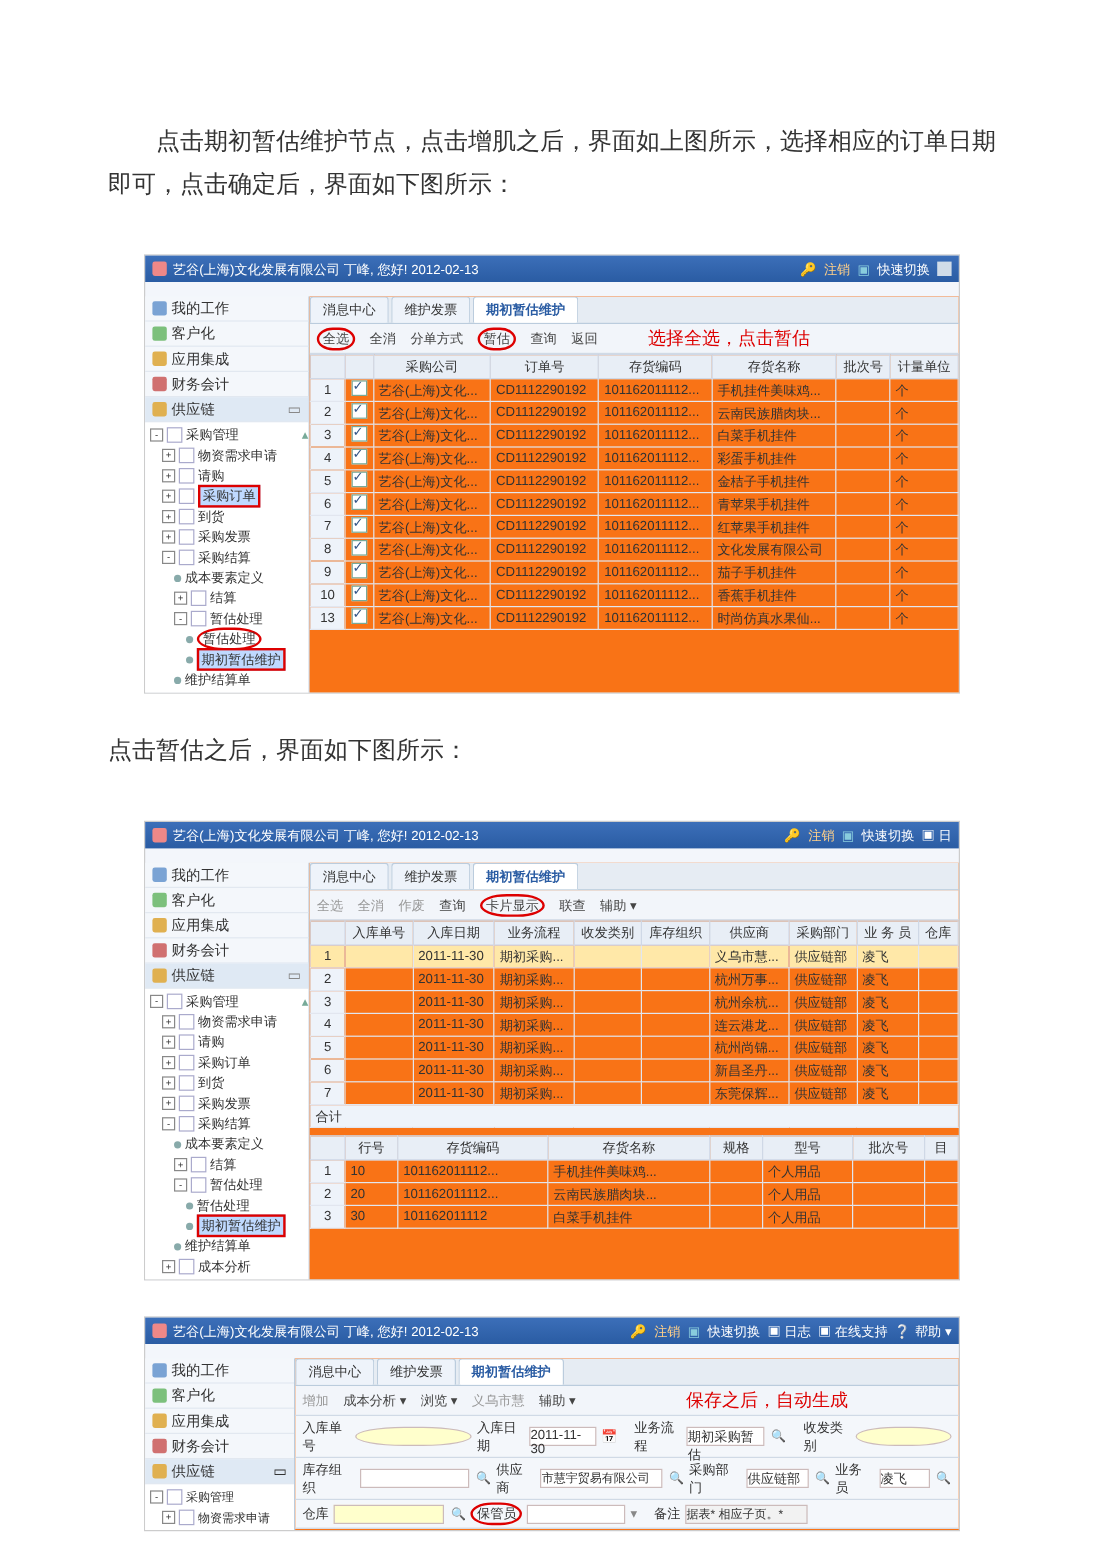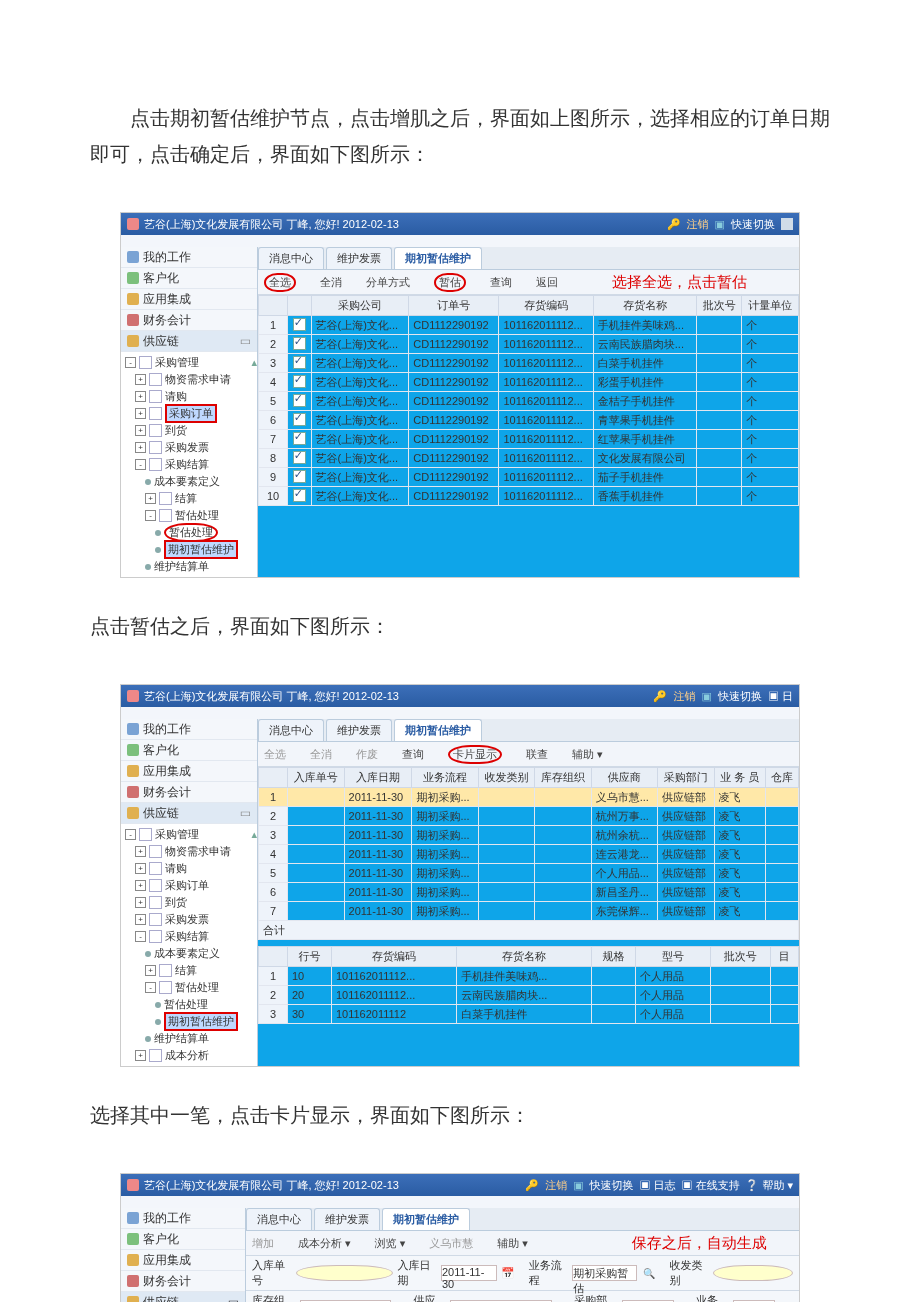--- a/index.html
+++ b/index.html
@@ -85,21 +85,21 @@
     display:inline-block;
     padding:0 3px;
   }
   .red-box {
     border:2px solid #d00;
     display:inline-block;
     padding:0 2px;
   }
   .main {
     flex:1;
-    background:#0ea5e9;
+    background:#f97316;
     overflow:hidden;
   }
   .tabs {
     display:flex;
     height:22px;
     background:#e6ecf3;
     border-bottom:1px solid #bcd;
     align-items:flex-end;
   }
   .tab {
@@ -112,21 +112,21 @@
     font-size:11px;
   }
   .tab.active {
     background:#fff;
     color:#2a5ca3;
     font-weight:bold;
   }
   .toolbar {
     display:flex;
     align-items:center;
-    gap:24px;
+    gap:12px;
     padding:3px 6px;
     background:#f2f5fa;
     border-bottom:1px solid #d0dae6;
     font-size:11px;
     color:#444;
     height:18px;
   }
   .toolbar .grey { color:#999;}
   .red-annot {
     color:#d00;
@@ -399,20 +399,30 @@
                 <td></td>
                 <td>个</td>
               </tr>
               <tr>
                 <td class="rownum">10</td>
                 <td style="text-align:center"><span class="chk"></span></td>
                 <td>艺谷(上海)文化...</td>
                 <td>CD1112290192</td>
                 <td>101162011112...</td>
                 <td>香蕉手机挂件</td>
+                <td></td>
+                <td>个</td>
+              </tr>
+              <tr>
+                <td class="rownum">13</td>
+                <td style="text-align:center"><span class="chk"></span></td>
+                <td>艺谷(上海)文化...</td>
+                <td>CD1112290192</td>
+                <td>101162011112...</td>
+                <td>时尚仿真水果仙...</td>
                 <td></td>
                 <td>个</td>
               </tr>
             </tbody>
         </table>
       </div>
     </div>
   </div>
 
   <p class="para">点击暂估之后，界面如下图所示：</p>
@@ -603,21 +613,21 @@
                 <td>凌飞</td>
                 <td></td>
               </tr>
               <tr>
                 <td class="rownum">5</td>
                 <td></td>
                 <td>2011-11-30</td>
                 <td>期初采购...</td>
                 <td></td>
                 <td></td>
-                <td>个人用品...</td>
+                <td>杭州尚锦...</td>
                 <td>供应链部</td>
                 <td>凌飞</td>
                 <td></td>
               </tr>
               <tr>
                 <td class="rownum">6</td>
                 <td></td>
                 <td>2011-11-30</td>
                 <td>期初采购...</td>
                 <td></td>
@@ -688,21 +698,20 @@
                 <td>个人用品</td>
                 <td></td>
                 <td></td>
               </tr>
             </tbody>
         </table>
       </div>
     </div>
   </div>
 
-  <p class="para">选择其中一笔，点击卡片显示，界面如下图所示：</p>
 
   <div class="screenshot">
     <div class="titlebar">
       <div class="left">
         <span class="title-icon"></span>
         <span>艺谷(上海)文化发展有限公司 丁峰, 您好! 2012-02-13</span>
       </div>
       <div class="right">
         <span style="color:#ffd089">🔑</span>
         <span class="orange-txt">注销</span>

